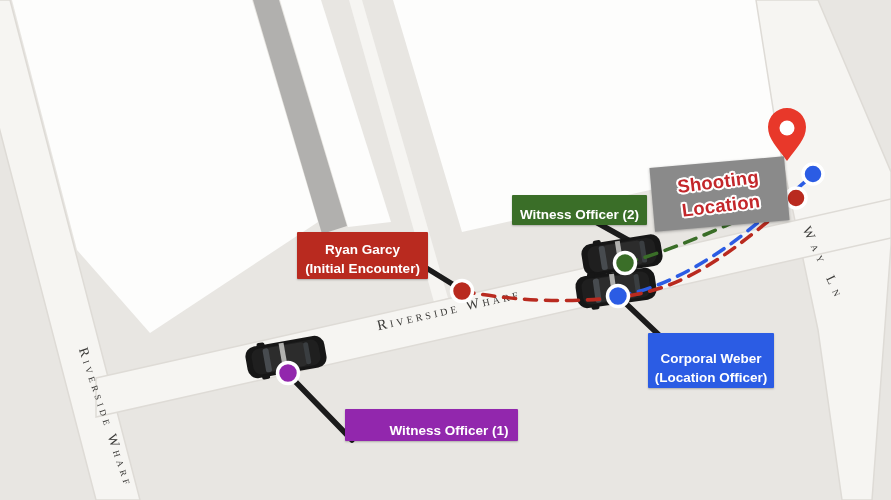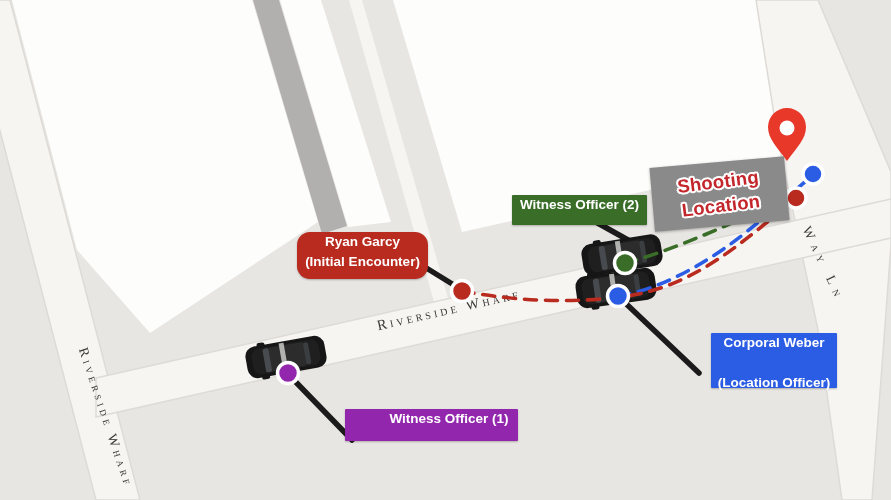--- a/index.html
+++ b/index.html
@@ -9,21 +9,21 @@
     -webkit-user-select:none;user-select:none;
   }
   #map-svg{position:absolute;inset:0;display:block;}
   .street-name{
     font-family:"Liberation Serif","DejaVu Serif",serif;
     font-variant:small-caps;
     fill:#3c3b39;
   }
   .callout{
     position:absolute;color:#fff;font-weight:bold;text-align:center;
-    display:flex;flex-direction:column;justify-content:flex-start;
+    display:flex;flex-direction:column;justify-content:flex-end;
     font-size:13.5px;line-height:1.45;border-radius:1px;
     box-shadow:0 1px 2px rgba(0,0,0,0.25);
   }
   .callout .role{font-weight:bold;}
   #shooting-box{
     position:absolute;left:652px;top:162px;width:135px;height:64px;
     transform:rotate(-5deg);
     display:flex;align-items:center;justify-content:center;
     box-shadow:0 1px 3px rgba(0,0,0,0.3);
   }
@@ -97,34 +97,34 @@
       <circle cx="796" cy="198" r="10" fill="#b92a1f"></circle>
       <circle cx="813" cy="174" r="10" fill="#2b5ce4"></circle>
     </g>
 
     <g>
       <path d="M787,161 C777,147 768,139 768,127 a19,19 0 1 1 38,0 C806,139 797,147 787,161 Z" fill="#e8382a"></path>
       <circle cx="787" cy="128" r="7.5" fill="#ffffff"></circle>
     </g>
   </svg>
 
-  <div class="callout" id="ryan-garcy-label" style="left: 297px; top: 232px; width: 131px; height: 47px; background-color: rgb(185, 42, 31); border-radius: 13px;">
+  <div class="callout" id="ryan-garcy-label" style="left: 297px; top: 232px; width: 131px; height: 47px; background-color: rgb(185, 42, 31);">
     <div class="nm">Ryan Garcy</div>
     <div class="role">(Initial Encounter)</div>
   </div>
 
   <div class="callout" style="left: 512px; top: 195px; width: 135px; height: 30px; background-color: rgb(58, 110, 40);">
     <div class="nm">Witness Officer (2)</div>
   </div>
 
   <div class="callout" style="left: 345px; top: 409px; width: 138px; height: 32px; background-color: rgb(146, 39, 173); padding-left: 35px;">
     <div class="nm">Witness Officer (1)</div>
   </div>
 
-  <div class="callout" style="left: 711px; top: 333px; width: 126px; height: 55px; background-color: rgb(43, 92, 228); gap: 20px;">
+  <div class="callout" style="left: 648px; top: 333px; width: 126px; height: 55px; background-color: rgb(43, 92, 228);">
     <div class="nm">Corporal Weber</div>
     <div class="role">(Location Officer)</div>
   </div>
 
   <div id="shooting-box" style="background-color: rgb(138, 138, 138);">
     <div class="shout" style="color: rgb(195, 39, 43);">Shooting Location</div>
   </div>
 
 </div>
 

